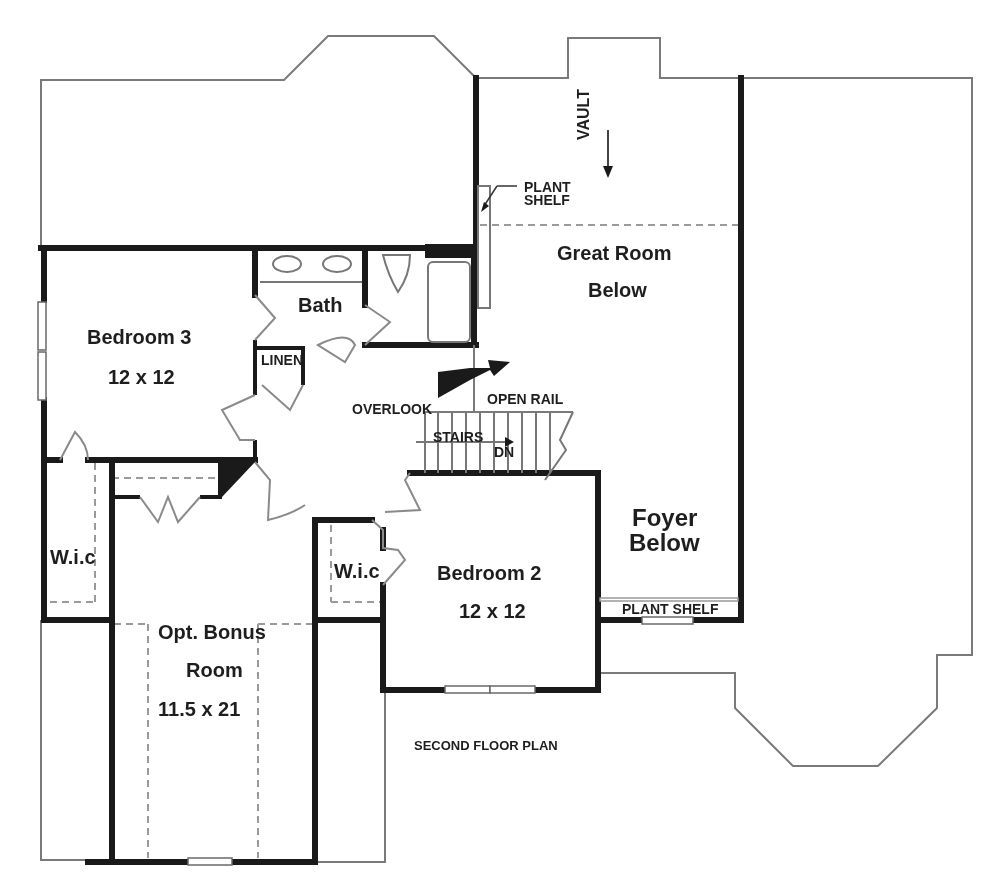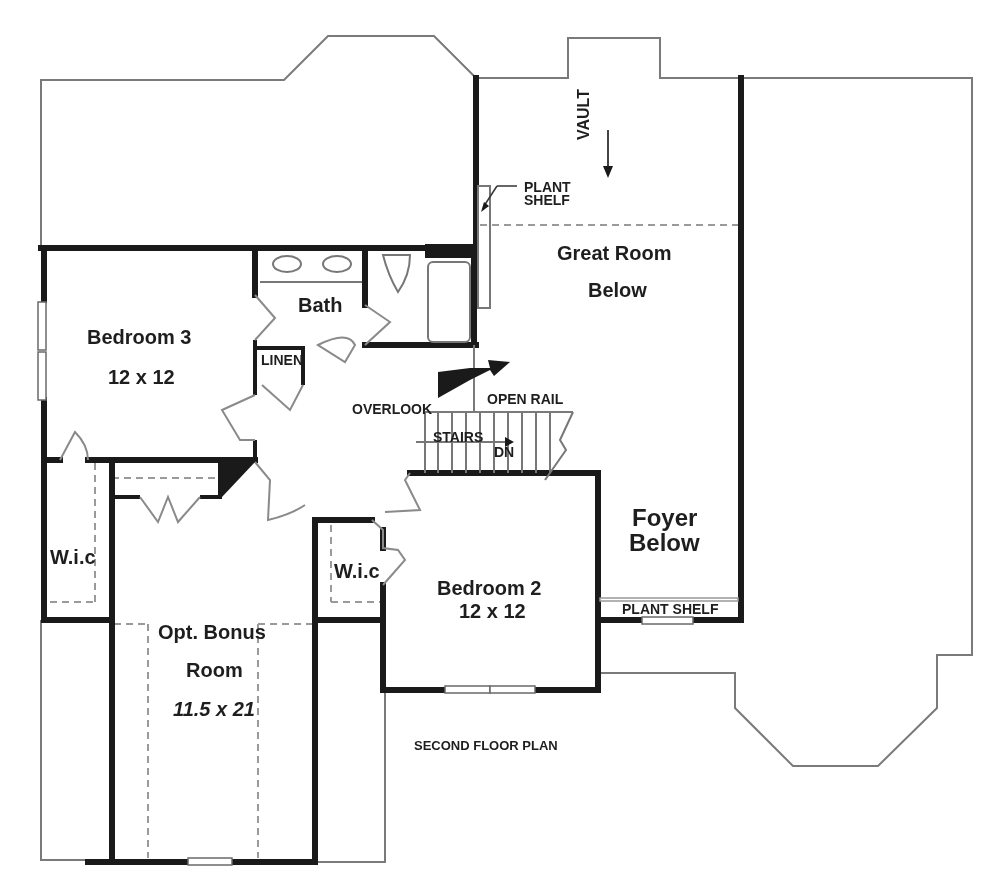--- a/index.html
+++ b/index.html
@@ -177,20 +177,20 @@
 <div class="lbl small" style="left:433px;top:430px;">STAIRS</div>
 <div class="lbl small" style="left:446px;top:445px;margin-left:48px;">DN</div>
 
 <div class="lbl bigroom" style="left:632px;top:505px;">Foyer</div>
 <div class="lbl bigroom" style="left:629px;top:530px;">Below</div>
 <div class="lbl small" style="left:622px;top:602px;">PLANT SHELF</div>
 
 <div class="lbl room" style="left:50px;top:547px;">W.i.c</div>
 <div class="lbl room" style="left:334px;top:561px;">W.i.c</div>
 
-<div class="lbl room" style="left:437px;top:563px;margin-top:15px;">Bedroom 2</div>
+<div class="lbl room" style="left:437px;top:563px;">Bedroom 2</div>
 <div class="lbl room" style="left:459px;top:601px;">12 x 12</div>
 
 <div class="lbl room" style="left:158px;top:622px;">Opt. Bonus</div>
 <div class="lbl room" style="left:186px;top:660px;">Room</div>
-<div class="lbl room" style="left:173px;top:699px;font-style:italic;">11.5 x 21</div>
+<div class="lbl room" style="left:158px;top:699px;">11.5 x 21</div>
 
 <div class="lbl" style="left:414px;top:739px;font-size:13px;">SECOND FLOOR PLAN</div>
 
 </body></html>

